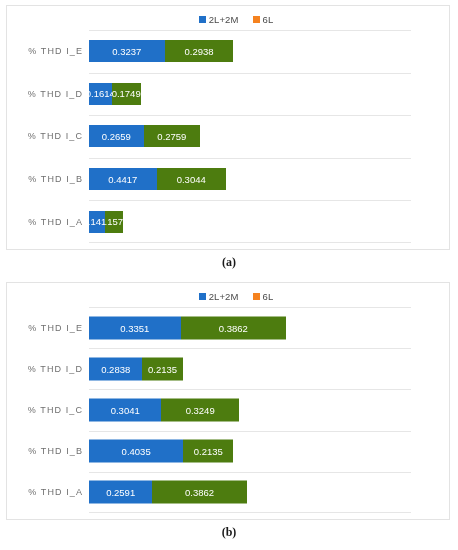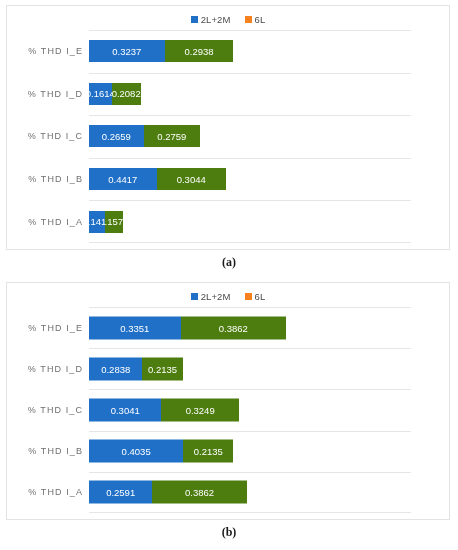--- a/index.html
+++ b/index.html
@@ -42,21 +42,21 @@
     font-size: 12px;
     color: #1a1a1a;
   }
   .caption-a { top: 255px; }
   .caption-b { top: 525px; }
 
   
   .legend {
     position: absolute;
     top: 8px;
-    left: 0;
+    left: 8px;
     width: 100%;
     display: flex;
     justify-content: center;
     align-items: center;
     gap: 14px;
     font-size: 9.5px;
     color: #4a4a4a;
     letter-spacing: .1px;
   }
   .legend-item {
@@ -173,21 +173,21 @@
                 <div class="seg seg-orange" style="flex: 0.2938 0 0px;">0.2938</div>
               </div>
             </div>
           </div>
           <div class="row">
             <div class="cat-label">% THD I_D</div>
             <div class="track">
               <div class="gridline-top"></div>
               <div class="bar-wrap" style="width: 43.4824%;">
                 <div class="seg seg-blue" style="flex: 0.1614 0 0px;">0.1614</div>
-                <div class="seg seg-orange" style="flex: 0.2082 0 0px;">0.2082</div>
+                <div class="seg seg-orange" style="flex: 0.2082 0 0px;">0.1749</div>
               </div>
             </div>
           </div>
           <div class="row">
             <div class="cat-label">% THD I_C</div>
             <div class="track">
               <div class="gridline-top"></div>
               <div class="bar-wrap" style="width: 63.7412%;">
                 <div class="seg seg-blue" style="flex: 0.2659 0 0px;">0.2659</div>
                 <div class="seg seg-orange" style="flex: 0.2759 0 0px;">0.2759</div>

